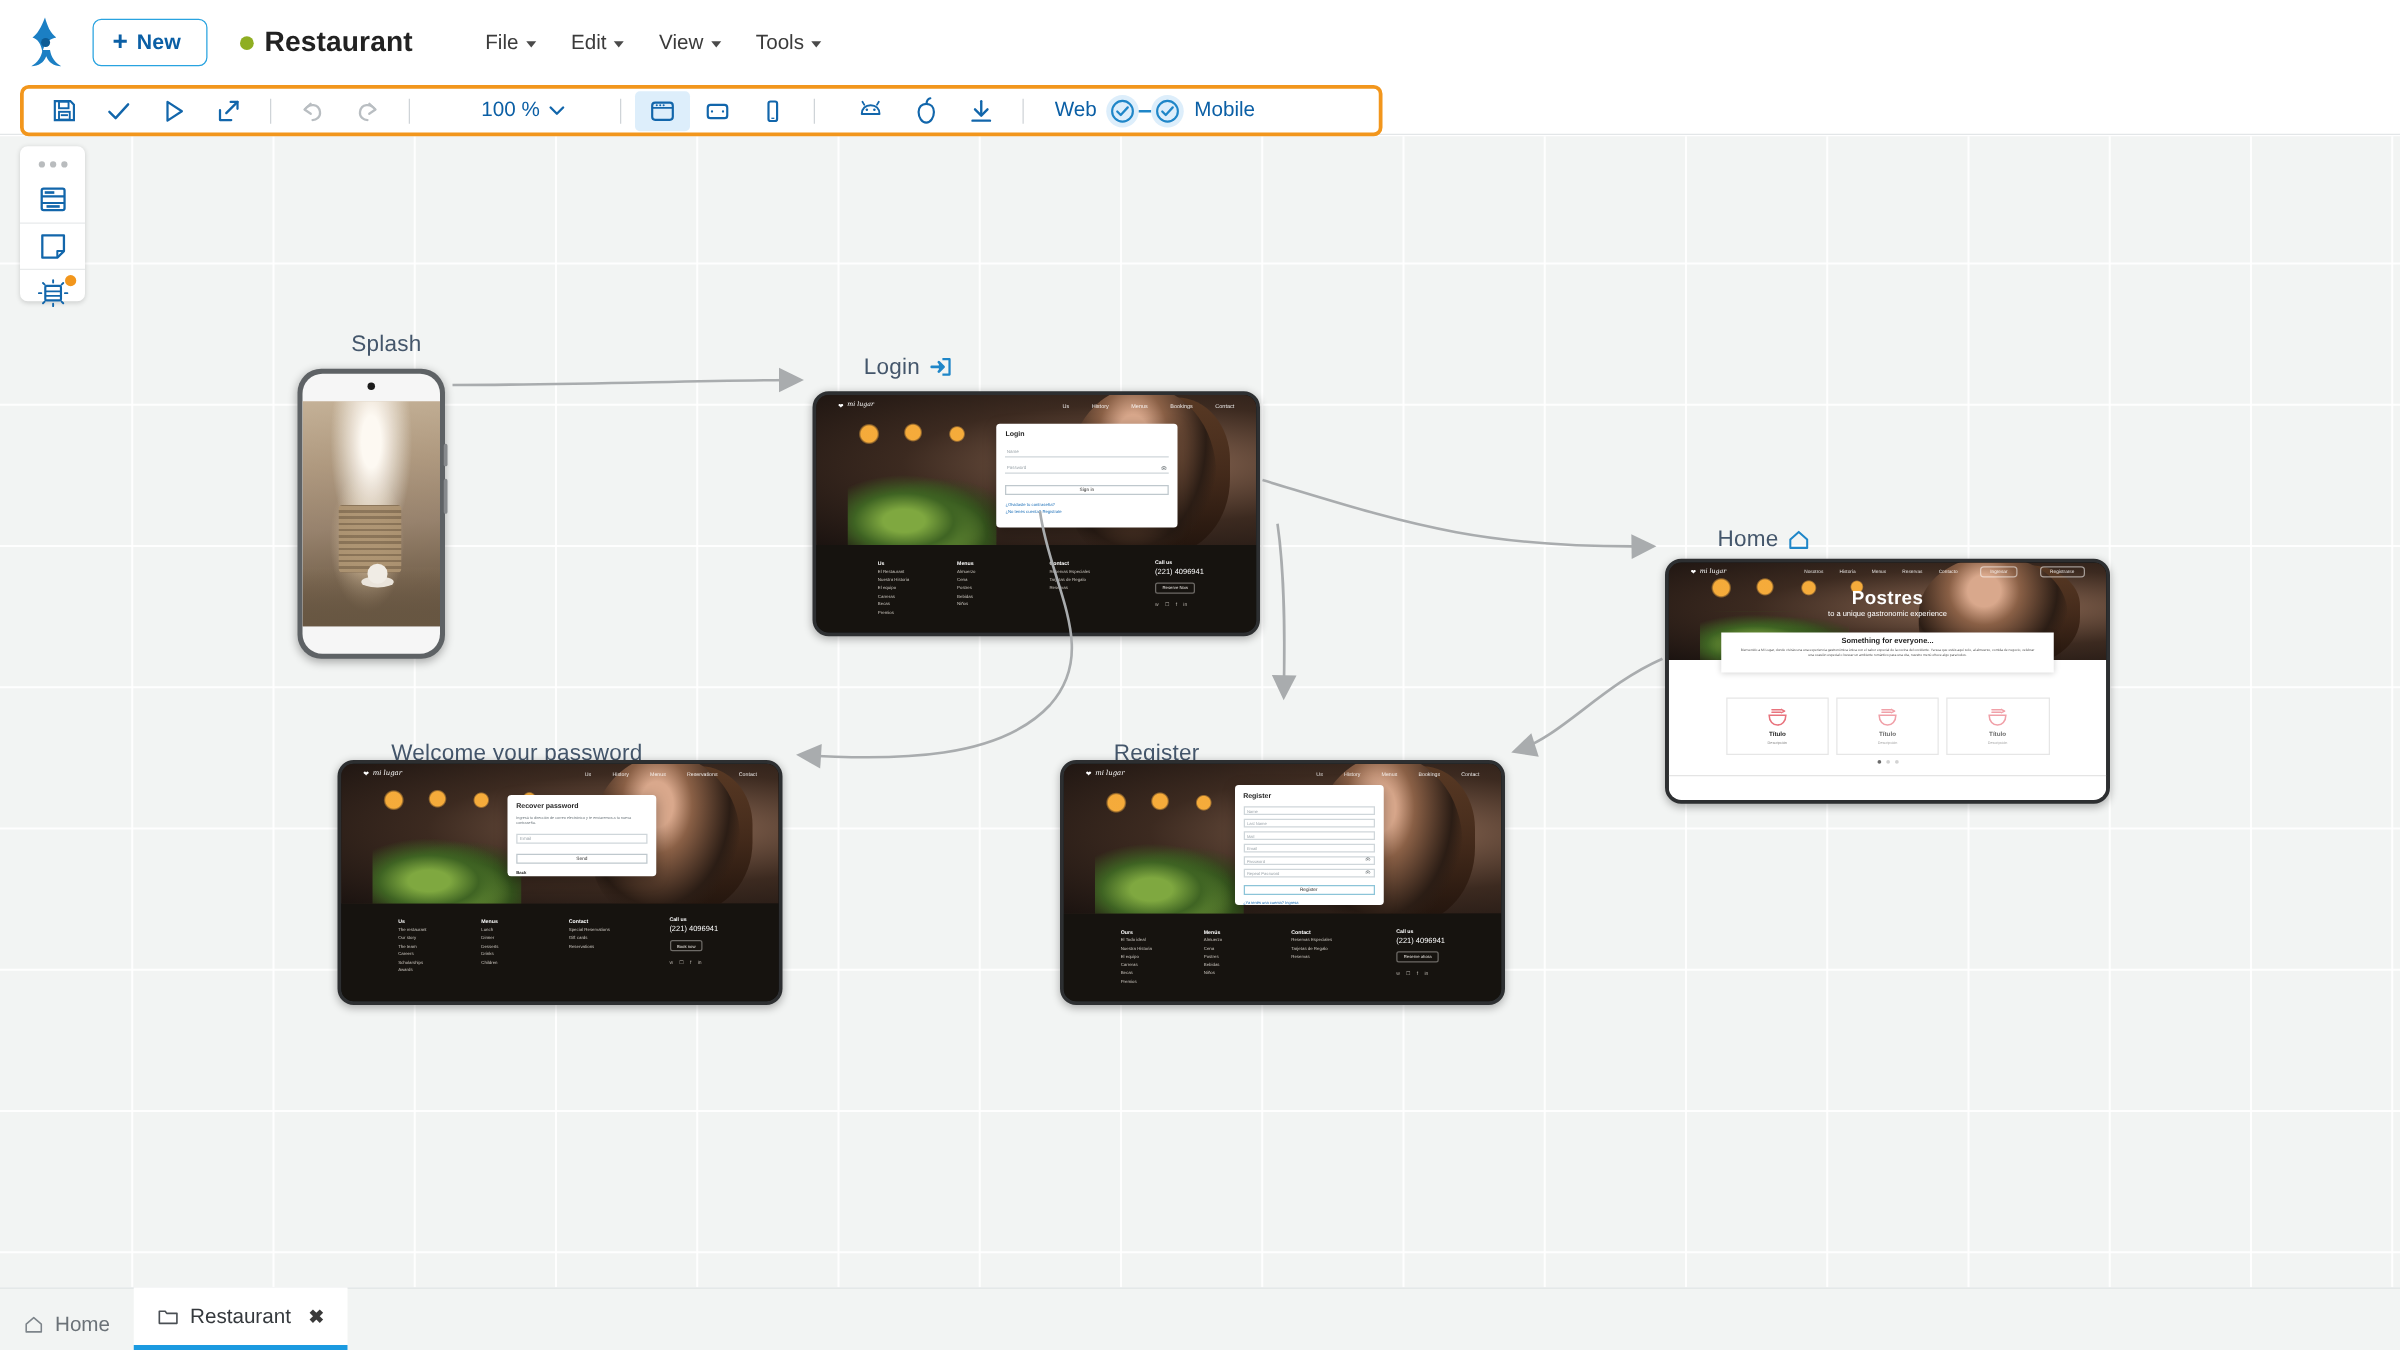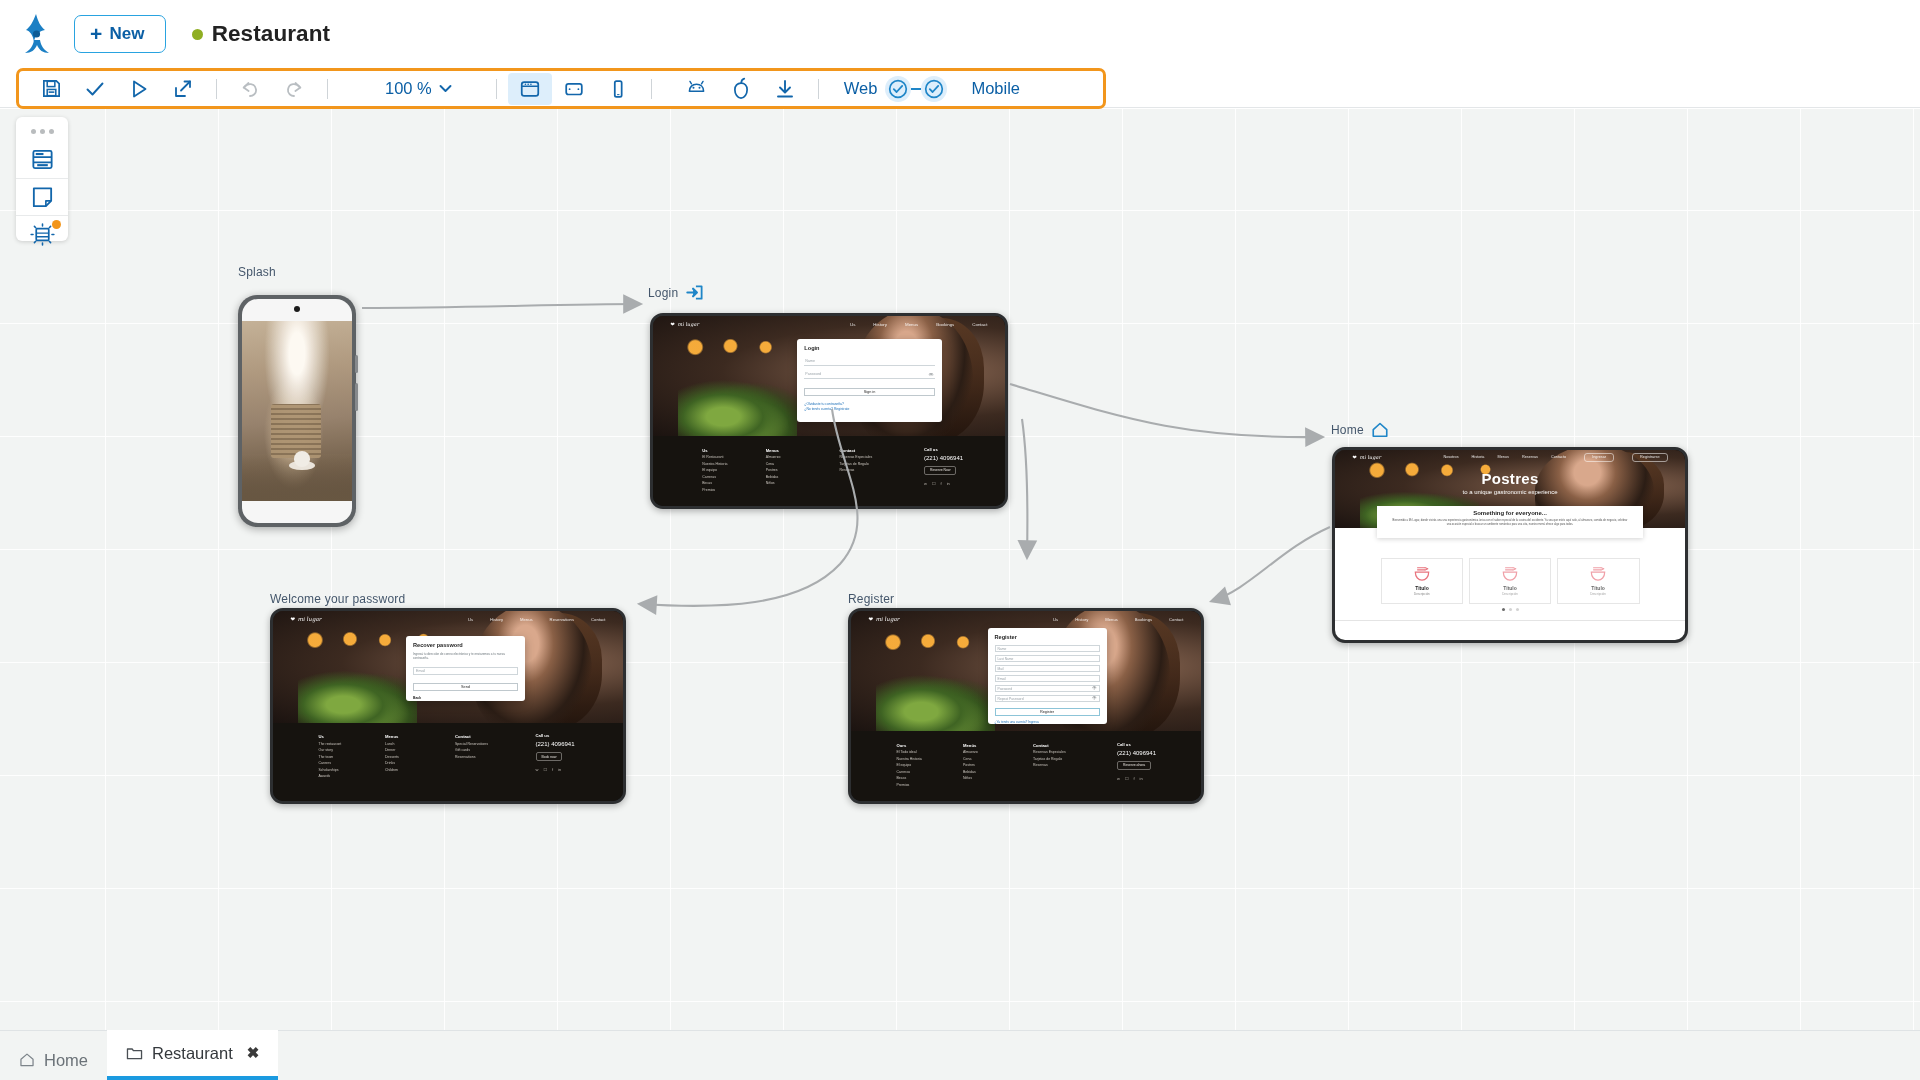--- a/index.html
+++ b/index.html
@@ -106,22 +106,22 @@
   .lp-item {
     height: 37px; display: flex; align-items: center; justify-content: center;
     cursor: pointer; position: relative;
   }
   .lp-item + .lp-item { border-top: 1px solid #e8eaeb; }
   .lp-badge { position: absolute; right: 7px; top: 4px; width: 9px; height: 9px;
     border-radius: 50%; background: #f2961c; }
 
   
   .node-label {
-    position: absolute; font-size: 12px; color: #44566b; letter-spacing: .2px;
-    display: flex; align-items: center; gap: 7px; white-space: nowrap;
+    position: absolute; font-size: 18px; color: #44566b; letter-spacing: .2px;
+    display: flex; align-items: center; gap: 7px; white-space: nowrap; margin-left: 43px;
   }
 
   
   .web-frame {
     position: absolute; border-radius: 13px; background: #111; overflow: hidden;
     box-shadow: 0 2px 7px rgba(0,0,0,.30);
     border: 3px solid #2d2f31;
   }
   .ws-hero { position: relative; width: 100%; overflow: hidden; }
   .ws-hero .bg {
@@ -255,20 +255,38 @@
   </div>
 
   <div class="new-btn">
     <span class="plus">+</span>
     <span>New</span>
   </div>
 
   <div class="proj-dot"></div>
   <div class="proj-title">Restaurant</div>
 
+  <div class="menus">
+    <div class="menu-item">
+      <span>File</span>
+      <i class="caret"></i>
+    </div>
+    <div class="menu-item">
+      <span>Edit</span>
+      <i class="caret"></i>
+    </div>
+    <div class="menu-item">
+      <span>View</span>
+      <i class="caret"></i>
+    </div>
+    <div class="menu-item">
+      <span>Tools</span>
+      <i class="caret"></i>
+    </div>
+  </div>
 
 </div>
 
 <div class="toolbar-row"></div>
 
 <div class="toolbar-hl">
 
   <div class="tb-btn">
     <svg width="21" height="21" viewBox="0 0 22 22">
       <path d="M3 3h13l3 3v13H3z" fill="none" stroke="#1266ab" stroke-width="1.8"></path>
@@ -386,21 +404,21 @@
         <path d="M5.8 10.2 L8.6 13 L14.2 6.9" fill="none" stroke="#1f86c8" stroke-width="1.8" stroke-linecap="round" stroke-linejoin="round"></path>
       </svg>
     </div>
     <div class="pf-line"></div>
     <div class="pf-check">
       <svg width="20" height="20" viewBox="0 0 20 20">
         <circle cx="10" cy="10" r="8.3" fill="none" stroke="#1f86c8" stroke-width="1.7"></circle>
         <path d="M5.8 10.2 L8.6 13 L14.2 6.9" fill="none" stroke="#1f86c8" stroke-width="1.8" stroke-linecap="round" stroke-linejoin="round"></path>
       </svg>
     </div>
-    <span class="pf-label" style="margin-left:24px">Mobile</span>
+    <span class="pf-label" style="margin-left:8px">Mobile</span>
   </div>
 </div>
 
 <div class="canvas">
 
   <div class="left-panel">
     <div class="lp-dots">
         <i></i>
         <i></i>
         <i></i>

